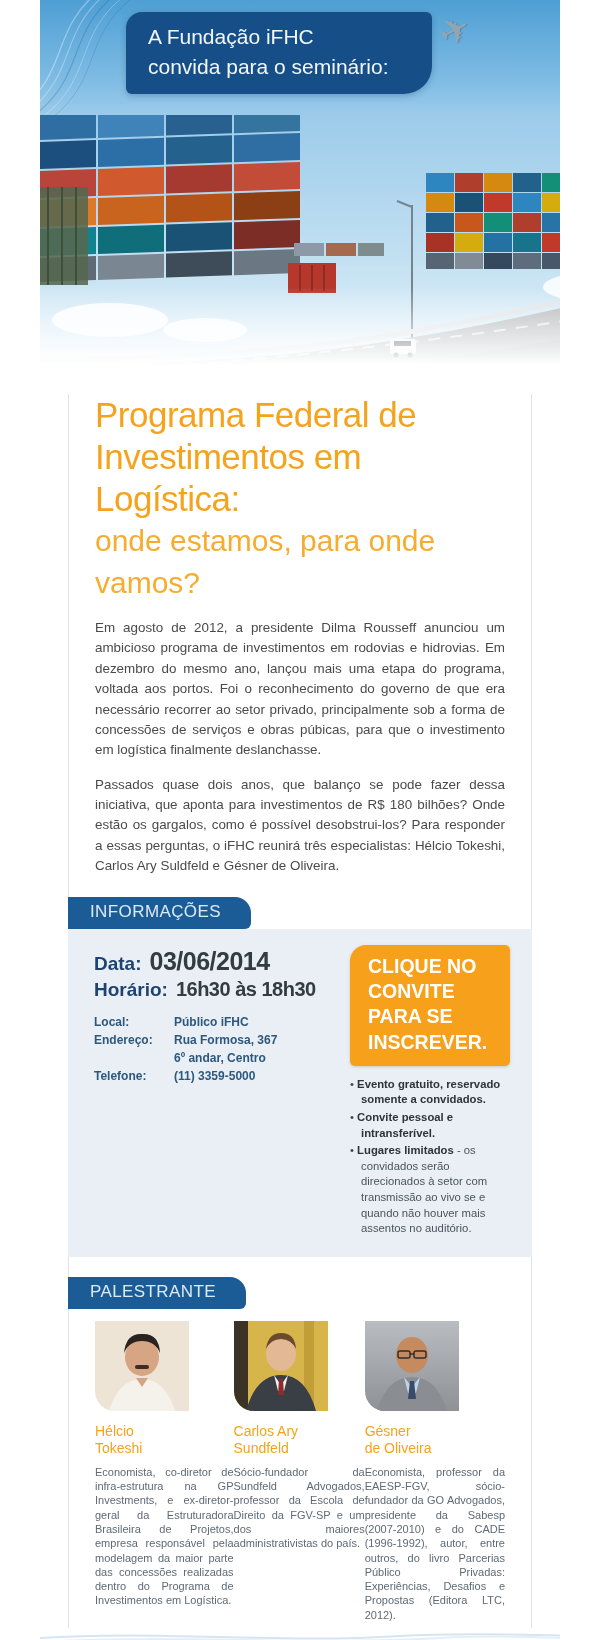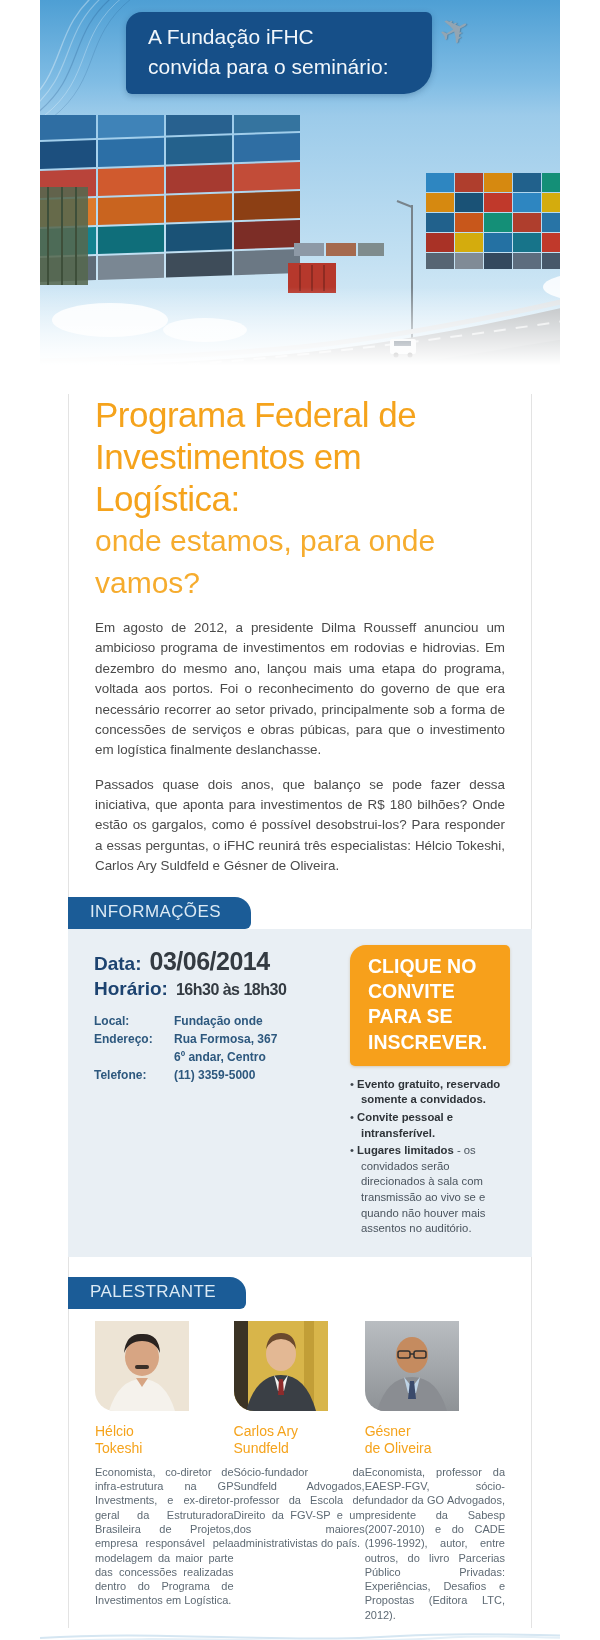--- a/index.html
+++ b/index.html
@@ -245,42 +245,42 @@
     <div class="tab">INFORMAÇÕES</div>
 
     <div class="info-panel">
       <div class="info-left">
         <div class="big-line">
           <span class="big-label">Data:</span>
           <span class="big-value">03/06/2014</span>
         </div>
         <div class="big-line">
           <span class="big-label">Horário:</span>
-          <span class="big-value" style="font-size:16px">16h30 às 18h30</span>
+          <span class="big-value" style="font-size:20px">16h30 às 18h30</span>
         </div>
         <div class="info-rows">
           <span>Local:</span>
-          <span>Fundação onde</span>
+          <span>Público iFHC</span>
           <span>Endereço:</span>
           <span>Rua Formosa, 367</span>
           <span></span>
           <span>6º andar, Centro</span>
           <span>Telefone:</span>
           <span>(11) 3359-5000</span>
         </div>
       </div>
       <div class="info-right">
         <div class="cta">
           <div>CLIQUE NO CONVITE</div>
           <div>PARA SE INSCREVER.</div>
         </div>
         <div class="bullets">
           <div class="bullet"><b>Evento gratuito, reservado somente a convidados.</b><span class="rest"></span></div>
           <div class="bullet"><b>Convite pessoal e intransferível.</b><span class="rest"></span></div>
-          <div class="bullet"><b>Lugares limitados</b><span class="rest"> - os convidados serão direcionados à sala com transmissão ao vivo se e quando não houver mais assentos no auditório.</span></div>
+          <div class="bullet"><b>Lugares limitados</b><span class="rest"> - os convidados serão direcionados à setor com transmissão ao vivo se e quando não houver mais assentos no auditório.</span></div>
         </div>
       </div>
     </div>
 
     <div class="tab">PALESTRANTE</div>
 
     <div class="speakers">
 
       <div class="speaker">
         <svg class="photo" viewBox="0 0 94 90">

